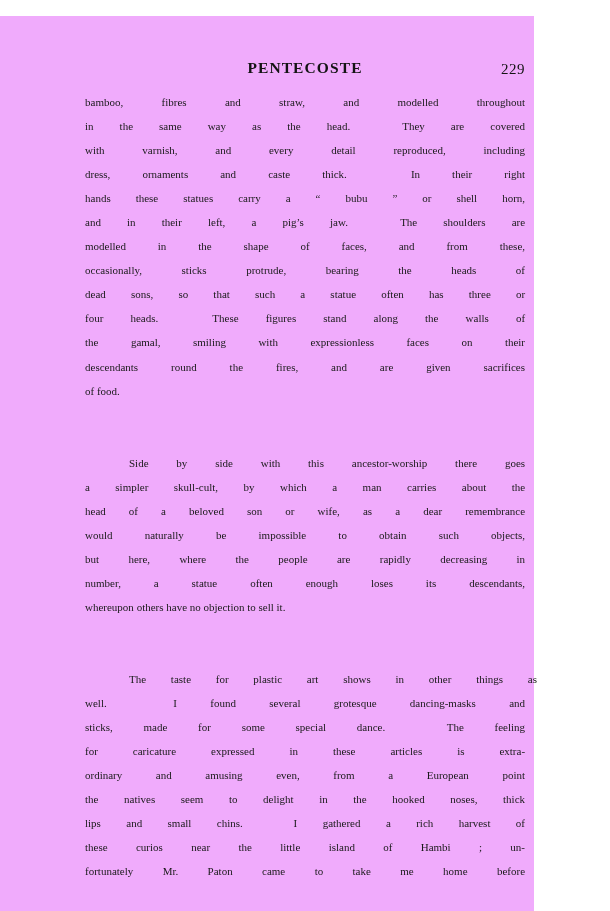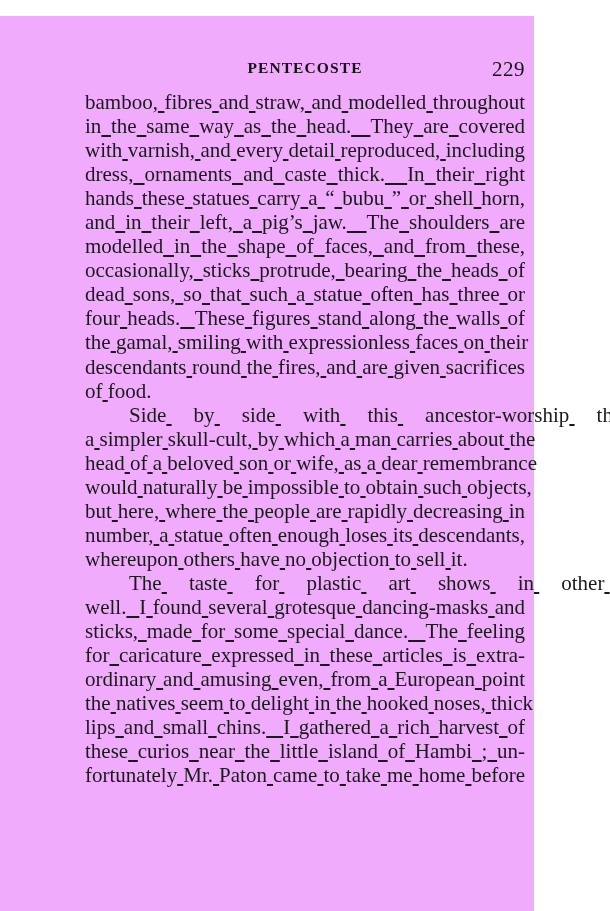--- a/index.html
+++ b/index.html
@@ -41,56 +41,56 @@
     font-size: 15.5px;
     font-weight: bold;
     letter-spacing: 1.1px;
     line-height: 20px;
     color: #141414;
   }
   .runhead-folio {
     position: absolute;
     right: 0;
     top: 1px;
-    font-size: 21px;
+    font-size: 15px;
     line-height: 20px;
     letter-spacing: 0.5px;
     color: #141414;
     font-variant-numeric: oldstyle-nums;
   }
 
   
   .textblock {
     position: absolute;
     left: 85px;
     top: 74px;
     width: 440px;
   }
 
   
   .ln {
     display: block;
     width: 440px;
     height: 24.05px;
-    font-size: 21px;
+    font-size: 11px;
     line-height: 24.05px;
     text-align: justify;
     text-align-last: justify;
     white-space: nowrap;
     color: #1a1a1a;
-    text-decoration: underline;
   }
   
   .ln.flush {
     text-align: right;
     text-align-last: left;
   }
   
   .ln.indent {
     text-indent: 22px;
+    margin-top: 48px;
   }
 
   
   .ln > span {
     display: inline-block;
   }
 </style>
 </head>
 <body>
 

